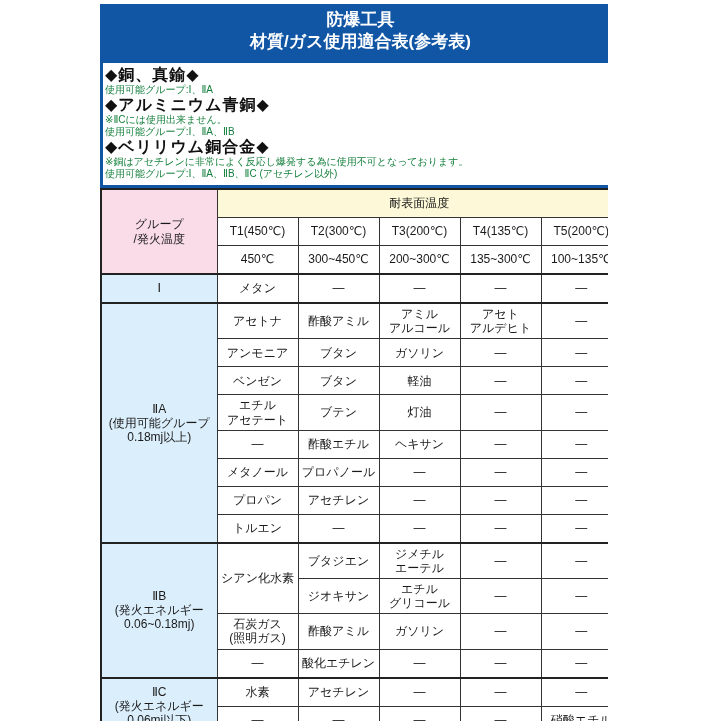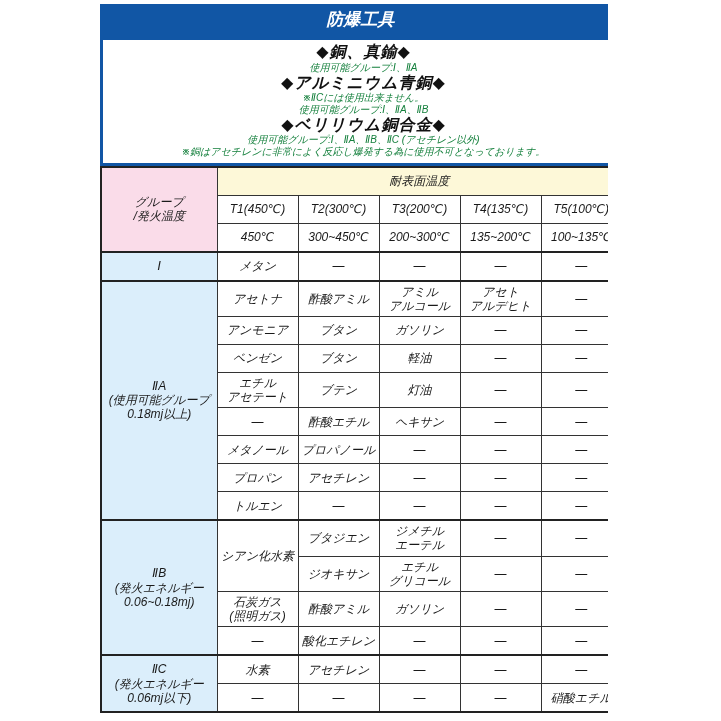--- a/index.html
+++ b/index.html
@@ -6,43 +6,41 @@
     margin: 0; padding: 0;
     width: 721px; height: 721px;
     background: #ffffff;
     font-family: "Liberation Sans", "DejaVu Sans", sans-serif;
     color: #1a1a1a;
   }
   .page {
     position: relative;
     width: 608px; height: 721px;
     overflow: hidden;
-    font-style: italic;
   }
   .content {
     position: absolute;
     left: 100px; top: 4px;
     width: 521px;
   }
   
   .title-bar {
     background: var(--header_blue, #1156a5);
     color: #ffffff;
     text-align: center;
     font-weight: bold;
     font-size: 17px;
     line-height: 1.32;
     padding: 5px 0 6px 0;
   }
   
   .info-box {
     border: 3px solid var(--header_blue, #1156a5);
     background: #ffffff;
-    text-align: center;
-    padding: 3px 2px 5px 8px;
+    padding: 3px 2px 5px 2px;
   }
   .ib-head {
     font-size: 16px;
     font-weight: bold;
     letter-spacing: 1px;
     line-height: 1.15;
     color: #111111;
   }
   .ib-line {
     font-size: 10px;
@@ -74,31 +72,32 @@
   td.bg-blue   { background: var(--light_blue, #dbeefb) !important; }
 </style>
 </head>
 <body>
 
 <div class="page">
   <div class="content">
 
     <div class="title-bar">
       <div>防爆工具</div>
+      <div>材質/ガス使用適合表(参考表)</div>
     </div>
 
     <div class="info-box">
       <div class="ib-head">◆銅、真鍮◆</div>
       <div class="ib-line">使用可能グループ:Ⅰ、ⅡA</div>
       <div class="ib-head">◆アルミニウム青銅◆</div>
       <div class="ib-line">※ⅡCには使用出来ません。</div>
       <div class="ib-line">使用可能グループ:Ⅰ、ⅡA、ⅡB</div>
       <div class="ib-head">◆ベリリウム銅合金◆</div>
+      <div class="ib-line">※銅はアセチレンに非常によく反応し爆発する為に使用不可となっております。</div>
       <div class="ib-line">使用可能グループ:Ⅰ、ⅡA、ⅡB、ⅡC (アセチレン以外)</div>
-      <div class="ib-line">※銅はアセチレンに非常によく反応し爆発する為に使用不可となっております。</div>
     </div>
 
     <table class="compat">
       <colgroup>
         <col style="width:116px">
         <col style="width:81px">
         <col style="width:81px">
         <col style="width:81px">
         <col style="width:81px">
         <col style="width:81px">
@@ -107,27 +106,27 @@
           <tr class="section-start">
             <td rowspan="3" class="bg-pink">グループ
 /発火温度</td>
             <td colspan="5" class="bg-yellow">耐表面温度</td>
           </tr>
           <tr>
             <td>T1(450℃)</td>
             <td>T2(300℃)</td>
             <td>T3(200℃)</td>
             <td>T4(135℃)</td>
-            <td>T5(100℃)</td>
+            <td>T5(200℃)</td>
           </tr>
           <tr>
             <td>450℃</td>
             <td>300~450℃</td>
             <td>200~300℃</td>
-            <td>135~200℃</td>
+            <td>135~300℃</td>
             <td>100~135℃</td>
           </tr>
           <tr class="section-start">
             <td class="bg-blue">Ⅰ</td>
             <td>メタン</td>
             <td>—</td>
             <td>—</td>
             <td>—</td>
             <td>—</td>
           </tr>

